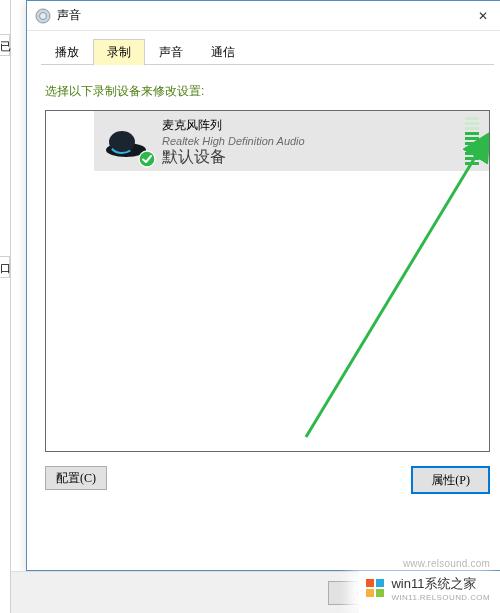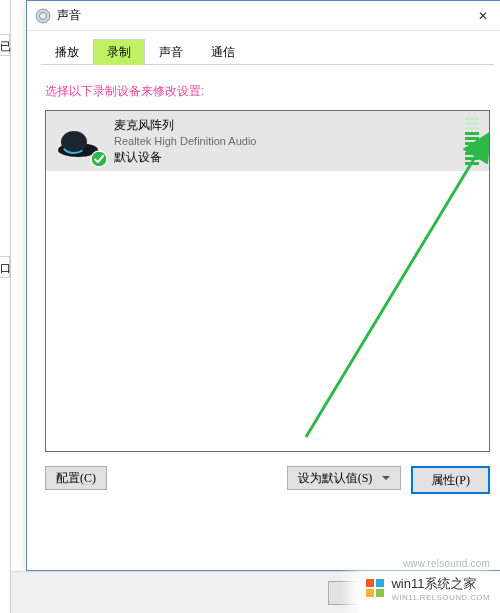--- a/index.html
+++ b/index.html
@@ -87,37 +87,38 @@
       padding: 4px 13px 12px;
       border: 1px solid transparent;
       border-bottom: none;
       position: relative;
       color: #000;
       z-index: 1;
       cursor: default;
     }
     .tab.active {
       border-color: #d0d0d0;
-      background: #bef264;
+      background: #fef9c3;
       border-bottom: 1px solid #fff;
       margin-bottom: -1px;
       z-index: 2;
     }
     .instruction {
       margin: 18px 4px 10px;
-      color: #ec4899;
+      color: #4d7c0f;
       font-size: 12px;
     }
     .device-list {
       margin: 0 4px;
       height: 342px;
       border: 1px solid #6a6a6a;
       background: #fff;
       position: relative;
       overflow: hidden;
+      padding-left: 48px;
     }
     .device-row {
       height: 60px;
       background: #e6e6e6;
       display: flex;
       align-items: center;
       padding: 5px 10px 5px 6px;
       gap: 8px;
     }
     .dev-icon-wrap {
@@ -128,22 +129,22 @@
       align-items: center;
       justify-content: center;
     }
     .checkmark {
       position: absolute;
       right: -2px; bottom: -2px;
       width: 18px; height: 18px;
     }
     .dev-text { flex: 1; line-height: 16px; }
     .dev-text .name { color: #000; font-size: 12px; }
-    .dev-text .vendor { color: #6b6b6b; font-size: 11px; }
-    .dev-text .status { color: #000000; font-size: 12px; }
+    .dev-text .vendor { color: #6b6b6b; font-size: 11px; font-style: italic; }
+    .dev-text .status { color: #404040; font-size: 16px; }
     .level-meter {
       width: 14px;
       display: flex;
       flex-direction: column-reverse;
       gap: 2px;
     }
     .level-meter .seg {
       height: 3px;
       background: #cfe9cf;
     }
@@ -284,21 +285,20 @@
             <path d="M0,0 L10,5 L0,10 Z" fill="#2fb84a"></path>
           </marker>
         </defs>
         <line x1="10" y1="308" x2="190" y2="10" stroke="#2fb84a" stroke-width="3" marker-end="url(#ah)"></line>
       </svg>
     </div>
 
     <div class="bottom-btns">
       <button class="btn">配置(C)</button>
       <div class="btn-group-right">
-        <button class="btn dropdown">设为默认值(S)</button>
         <button class="btn primary">属性(P)</button>
       </div>
     </div>
   </div>
 </div>
 
 <div class="footer-bar">
   <button class="btn">确定</button>
 </div>
 

